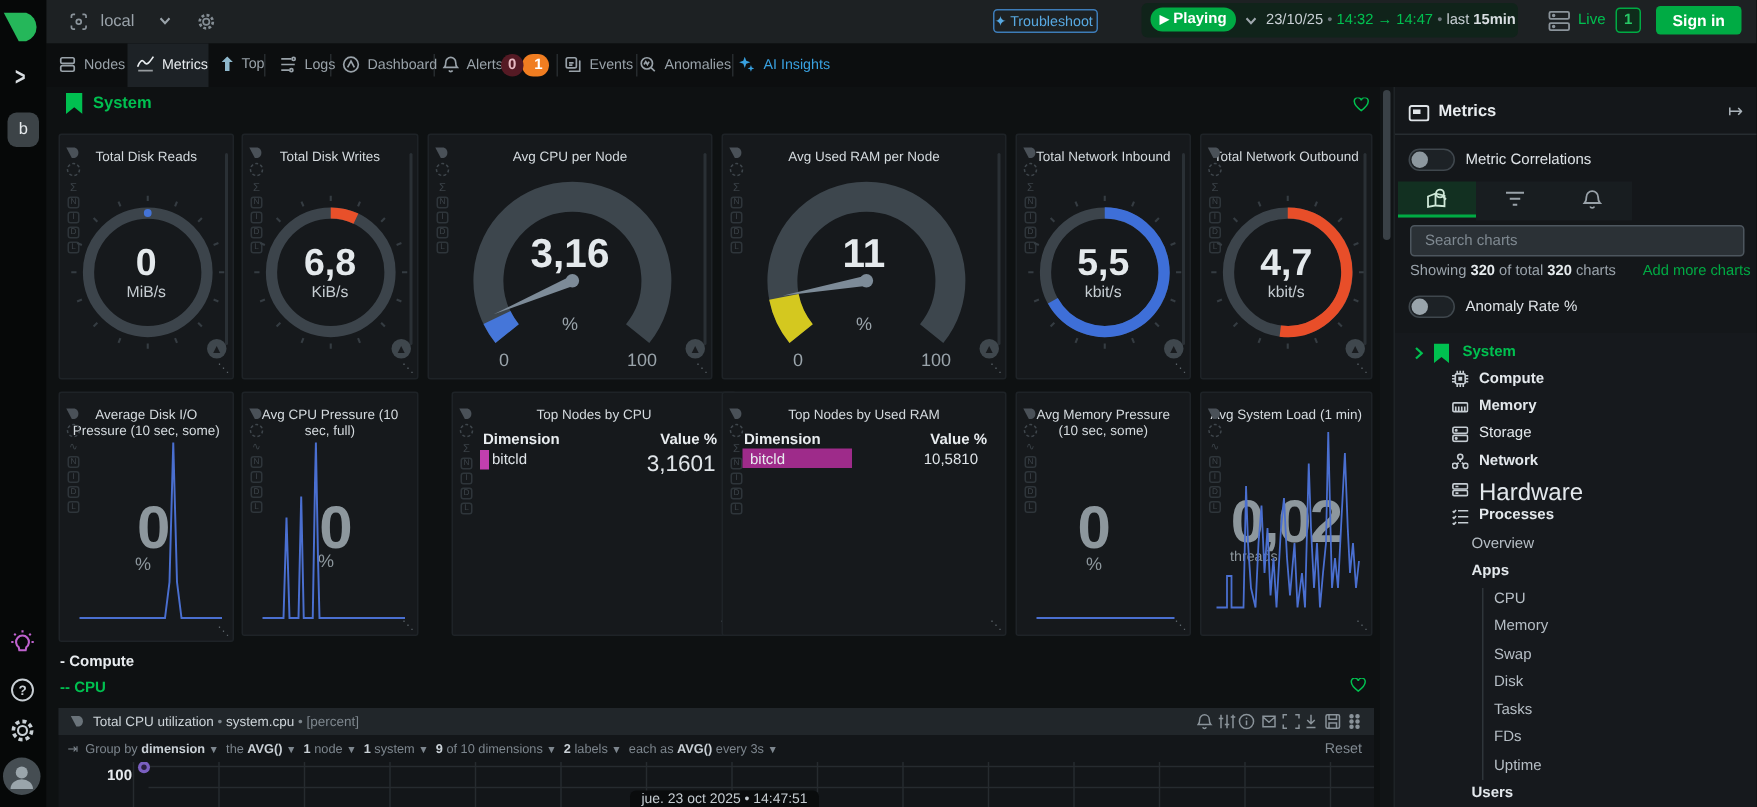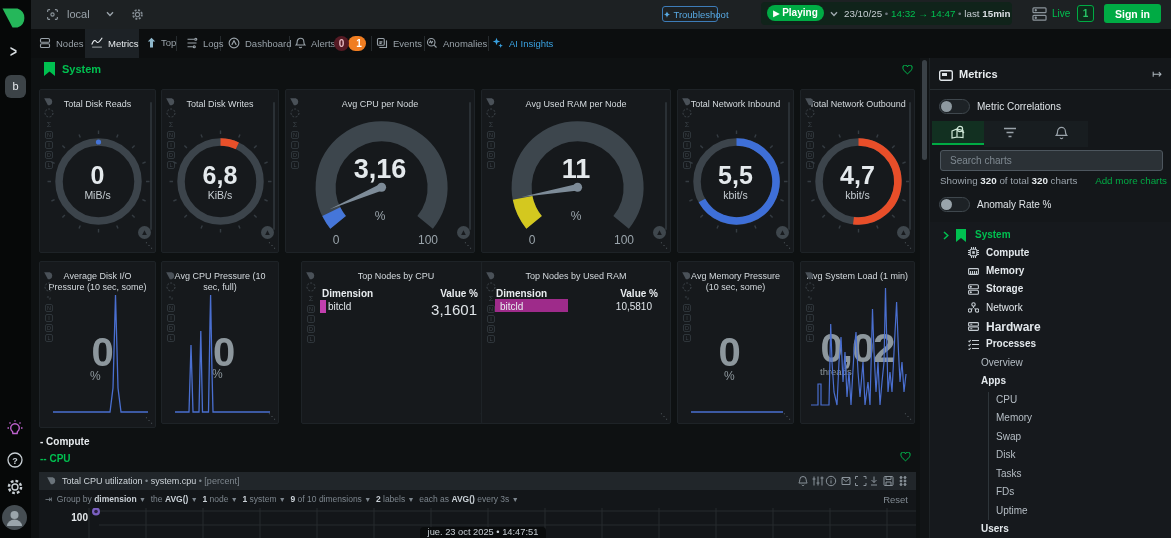--- a/index.html
+++ b/index.html
@@ -62,21 +62,21 @@
         <circle cx="8" cy="8" r="2"></circle>
       </svg>
     <div class="abs" style="left:36px;top:8px;font-size:11px;color:#9aa3aa">local</div>
     <svg class="abs" style="left:75px;top:11px" width="8" height="6" viewBox="0 0 8 6" fill="none" stroke="#9aa3aa" stroke-width="1.4">
         <path d="M1 1.2 L4 4.4 L7 1.2"></path>
       </svg>
     <svg class="abs" style="left:100px;top:8px" width="13" height="13" viewBox="0 0 16 16" fill="none" stroke="#848d94">
         <circle cx="8" cy="8" r="2.6" stroke-width="1.4"></circle>
         <circle cx="8" cy="8" r="5.4" stroke-width="2.2" stroke-dasharray="2.4 1.85"></circle>
       </svg>
-    <div class="abs" style="left:631px;top:6px;width:56px;height:16px;border:1px solid #3d7cb8;border-radius:3px;color:#58a9e2;font-size:9.5px;line-height:15px;text-align:center;white-space:nowrap">✦ Troubleshoot</div>
+    <div class="abs" style="left:631px;top:6px;width:70px;height:16px;border:1px solid #3d7cb8;border-radius:3px;color:#58a9e2;font-size:9.5px;line-height:15px;text-align:left;white-space:nowrap">✦ Troubleshoot</div>
     <div class="abs" style="left:730px;top:2px;width:251px;height:23px;background:#10231a;border-radius:4px;"></div>
     <div class="abs" style="left:736px;top:5px;width:57px;height:16px;background:#00ab44;border-radius:8px;color:#fff;font-size:10px;font-weight:bold;text-align:center;line-height:16px"><span style="font-size:8px">▶</span> Playing</div>
     <svg class="abs" style="left:799px;top:11px" width="8" height="6" viewBox="0 0 8 6" fill="none" stroke="#9fa8ae" stroke-width="1.4">
         <path d="M1 1.2 L4 4.4 L7 1.2"></path>
       </svg>
     <div class="abs" style="left:813px;top:8px;font-size:9.8px;color:#c8cfd4;white-space:nowrap">23/10/25 <span style="color:#6c757c">•</span> <span style="color:#00c050">14:32</span> <span style="color:#00c050">→</span> <span style="color:#00c050">14:47</span> <span style="color:#6c757c">•</span> last <b style="color:#d9dee2">15min</b></div>
     <svg class="abs" style="left:1001px;top:7px" width="15" height="14" viewBox="0 0 16 15" fill="none" stroke="#8b949b" stroke-width="1.3">
         <rect x="1" y="1" width="14" height="5" rx="1"></rect>
         <rect x="1" y="9" width="14" height="5" rx="1"></rect>
         <circle cx="4" cy="3.5" r="0.6" fill="#8b949b"></circle>
@@ -587,34 +587,34 @@
           <rect x="0.6" y="2.6" width="9.8" height="5.8" rx="0.8"></rect>
           <path d="M2.5 5v3M4.5 5v3M6.5 5v3M8.5 5v3"></path>
         </svg>
       <div class="abs" style="left:56px;top:43px;font-size:10px;font-weight:bold;color:#e3e8ec">Memory</div>
       <svg class="abs" style="left:38px;top:62px" width="11" height="11" viewBox="0 0 11 11" fill="none" stroke="#c6cdd3" stroke-width="1.1">
           <rect x="0.6" y="0.8" width="9.8" height="4" rx="1"></rect>
           <rect x="0.6" y="6.2" width="9.8" height="4" rx="1"></rect>
           <circle cx="2.8" cy="2.8" r="0.5" fill="#c6cdd3"></circle>
           <circle cx="2.8" cy="8.2" r="0.5" fill="#c6cdd3"></circle>
         </svg>
-      <div class="abs" style="left:56px;top:61px;font-size:10px;font-weight:bold;color:#e3e8ec">Storage</div>
+      <div class="abs" style="left:56px;top:61px;font-size:10px;font-weight:normal;color:#e3e8ec">Storage</div>
       <svg class="abs" style="left:38px;top:80px" width="11" height="11" viewBox="0 0 11 11" fill="none" stroke="#c6cdd3" stroke-width="1.1">
           <circle cx="5.5" cy="2.5" r="1.7"></circle>
           <circle cx="1.9" cy="8.5" r="1.7"></circle>
           <circle cx="9.1" cy="8.5" r="1.7"></circle>
           <path d="M5.5 4.2V6M3 7.5l1.5-1M8 7.5l-1.5-1"></path>
         </svg>
-      <div class="abs" style="left:56px;top:80px;font-size:10px;font-weight:normal;color:#e3e8ec">Network</div>
+      <div class="abs" style="left:56px;top:80px;font-size:10px;font-weight:bold;color:#e3e8ec">Network</div>
       <svg class="abs" style="left:38px;top:99px" width="11" height="11" viewBox="0 0 11 11" fill="none" stroke="#c6cdd3" stroke-width="1.1">
           <rect x="0.6" y="1.6" width="9.8" height="3.4" rx="0.8"></rect>
           <rect x="0.6" y="6" width="9.8" height="3.4" rx="0.8"></rect>
           <path d="M2.3 3.3h2M2.3 7.7h2"></path>
         </svg>
-      <div class="abs" style="left:56px;top:98px;font-size:12px;font-weight:bold;color:#e3e8ec">Hardware</div>
+      <div class="abs" style="left:56px;top:98px;font-size:16px;font-weight:normal;color:#e3e8ec">Hardware</div>
       <svg class="abs" style="left:38px;top:117px" width="11" height="11" viewBox="0 0 11 11" fill="none" stroke="#c6cdd3" stroke-width="1.1">
           <path d="M4 1.5h7M4 5.5h7M4 9.5h7"></path>
           <path d="M0.5 1.8l0.8 0.8 1.4-1.6M0.5 5.8l0.8 0.8 1.4-1.6M0.5 9.8l0.8 0.8 1.4-1.6"></path>
         </svg>
       <div class="abs" style="left:56px;top:116px;font-size:10px;font-weight:bold;color:#e3e8ec">Processes</div>
       <div class="abs" style="left:51px;top:135px;font-size:10px;color:#b6bec5">Overview</div>
       <div class="abs" style="left:51px;top:153px;font-size:10px;font-weight:bold;color:#e3e8ec">Apps</div>
       <div class="abs" style="left:58px;top:170px;width:1px;height:128px;background:#2e353a"></div>
       <div class="abs" style="left:66px;top:172px;font-size:10px;color:#b6bec5">CPU</div>
       <div class="abs" style="left:66px;top:190px;font-size:10px;color:#b6bec5">Memory</div>

